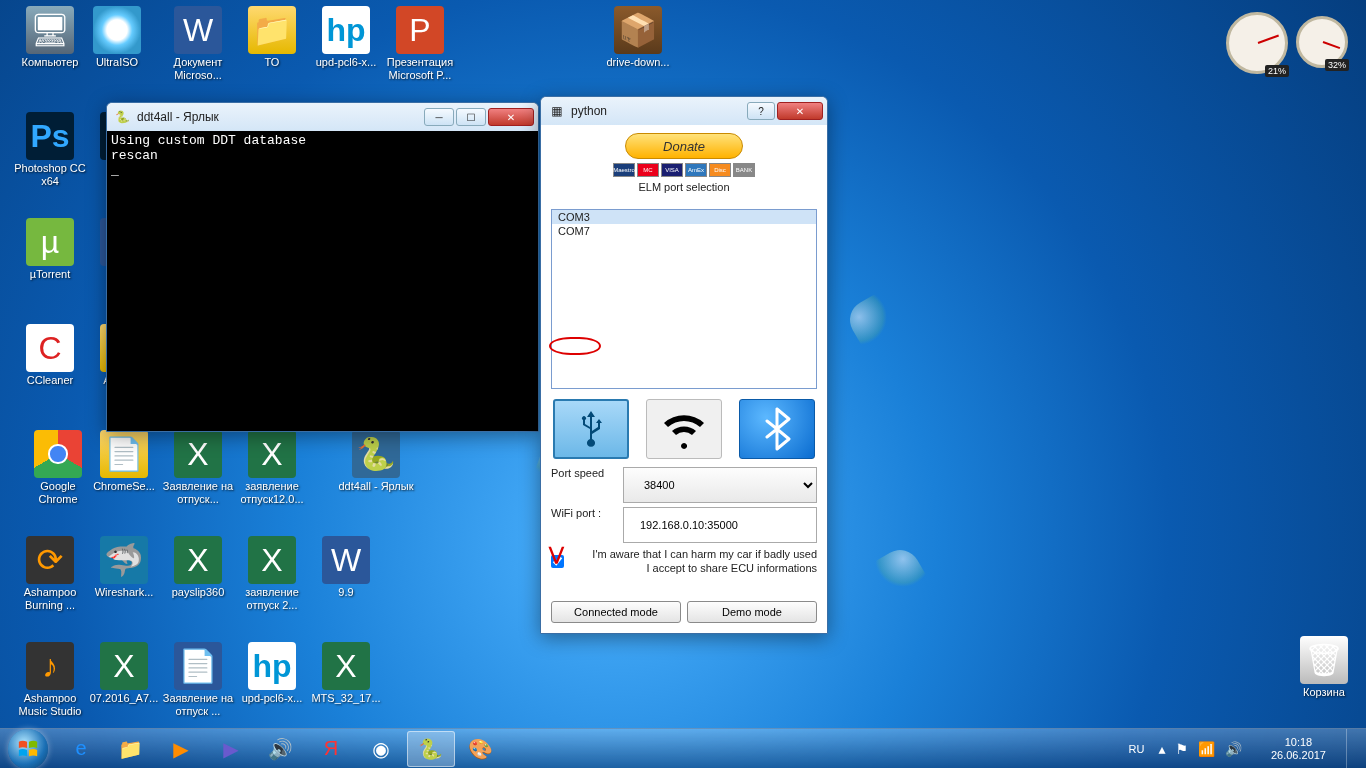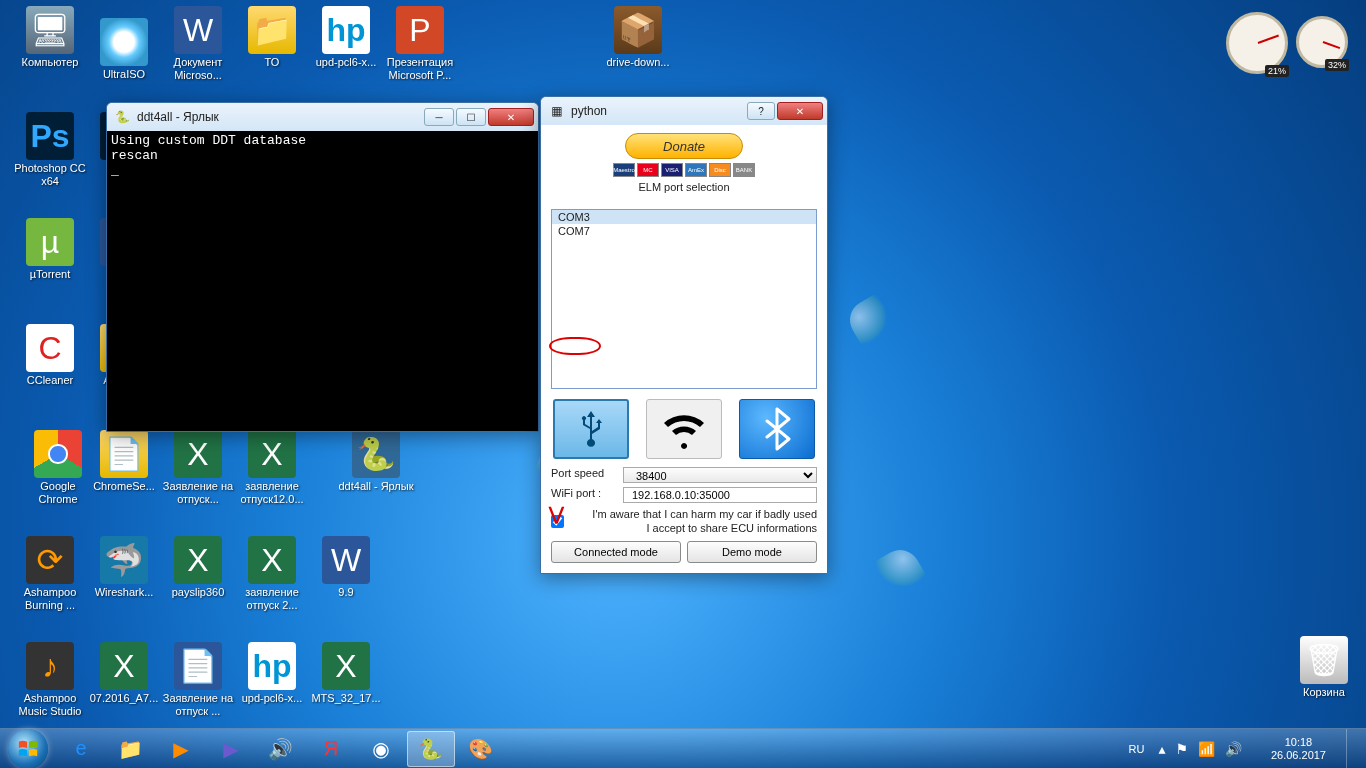--- a/index.html
+++ b/index.html
@@ -55,27 +55,27 @@
 .card { width:22px; height:14px; border:1px solid #888; font-size:6px; display:flex; align-items:center; justify-content:center; }
 .section-label { text-align:center; font-size:11px; margin-bottom:16px; }
 .portlist { border:1px solid #7a9ccf; height:180px; background:#fff; overflow:auto; }
 .portlist .item { padding:1px 6px; font-size:11px; cursor:pointer; }
 .portlist .item.sel { background:#cfe3f7; }
 .conn-btns { display:flex; justify-content:space-between; gap:10px; margin:10px 2px 8px; }
 .conn-btn { width:76px; height:60px; border:1px solid #bbb; background:#f0f0f0; border-radius:3px; display:flex; align-items:center; justify-content:center; font-size:36px; cursor:pointer; }
 .conn-btn.sel { border:2px solid #2a7ab0; background:linear-gradient(#a8d8f8,#6cb8e8); }
 .row { display:flex; align-items:flex-start; margin:4px 0; font-size:11px; }
 .row label { flex:0 0 72px; }
-.row select, .row input[type=text] { flex:1; border:1px solid #aaa; padding:1px 8px; font-size:11px; height:16px; background:#fff; }
+.row select, .row input[type=text] { flex:1; border:1px solid #aaa; padding:1px 16px; font-size:11px; height:36px; background:#fff; }
 .row select { background:linear-gradient(#fdfdfd,#e9e9e9); }
 .chk-row { display:flex; align-items:flex-start; gap:6px; margin:4px 0; font-size:11px; position:relative; }
 .chk-row .txts { flex:1; text-align:right; line-height:14px; }
 .red-mark { position:absolute; left:-2px; top:-4px; color:#d00; font-size:18px; font-weight:bold; pointer-events:none; }
 .mode-btns { display:flex; gap:6px; margin-top:6px; }
-.mode-btn { flex:1; height:22px; background:linear-gradient(#fdfdfd,#e4e4e4); border:1px solid #8a8a8a; border-radius:3px; font-size:11px; cursor:pointer; }
+.mode-btn { flex:1; height:22px; background:linear-gradient(#fdfdfd,#e4e4e4); border:1px solid #8a8a8a; border-radius:3px; font-size:11px; cursor:pointer;margin-top:20px; }
 
 .red-circle { position:absolute; border:2px solid #d00; border-radius:50%/60%; pointer-events:none; }
 
 .taskbar { position:absolute; left:0; right:0; bottom:0; height:40px; background:linear-gradient(rgba(240,248,255,.25),rgba(20,60,110,.55)); backdrop-filter:blur(2px); display:flex; align-items:center; padding:0 8px; border-top:1px solid rgba(255,255,255,.3); }
 .start { width:40px; height:40px; border-radius:50%; background:radial-gradient(circle at 40% 35%,#aee5ff,#1a6fb5 60%,#0a3a66); display:flex; align-items:center; justify-content:center; cursor:pointer; margin-right:8px; box-shadow:0 0 6px rgba(255,255,255,.4); }
 .start svg { width:22px; height:22px; }
 .tbtn { width:48px; height:36px; margin:0 1px; border-radius:3px; display:flex; align-items:center; justify-content:center; font-size:20px; cursor:pointer; color:#fff; }
 .tbtn.active { background:rgba(255,255,255,.28); box-shadow:inset 0 0 0 1px rgba(255,255,255,.5); }
 .tray { margin-left:auto; display:flex; align-items:center; gap:10px; color:#fff; font-size:11px; }
 .tray .lang { padding:2px 4px; cursor:pointer;text-align:right; }
@@ -90,21 +90,21 @@
 
 <div class="leaf" style="left:540px;top:440px"></div>
 <div class="leaf" style="left:850px;top:300px;transform:rotate(-30deg)"></div>
 <div class="leaf" style="left:880px;top:550px;transform:rotate(60deg)"></div>
 
 <div class="desktop" id="desktop">
     <div class="dicon" style="left: 12px; top: 6px;">
       <div class="glyph g-computer">🖥</div>
       <div class="lbl">Компьютер</div>
     </div>
-    <div class="dicon" style="left: 86px; top: 6px; margin-top: 12px;">
+    <div class="dicon" style="left: 79px; top: 6px;">
       <div class="glyph g-disc"></div>
       <div class="lbl">UltraISO</div>
     </div>
     <div class="dicon" style="left: 160px; top: 6px;">
       <div class="glyph g-word">W</div>
       <div class="lbl">Документ Microso...</div>
     </div>
     <div class="dicon" style="left: 234px; top: 6px;">
       <div class="glyph g-folder">📁</div>
       <div class="lbl">ТО</div>

